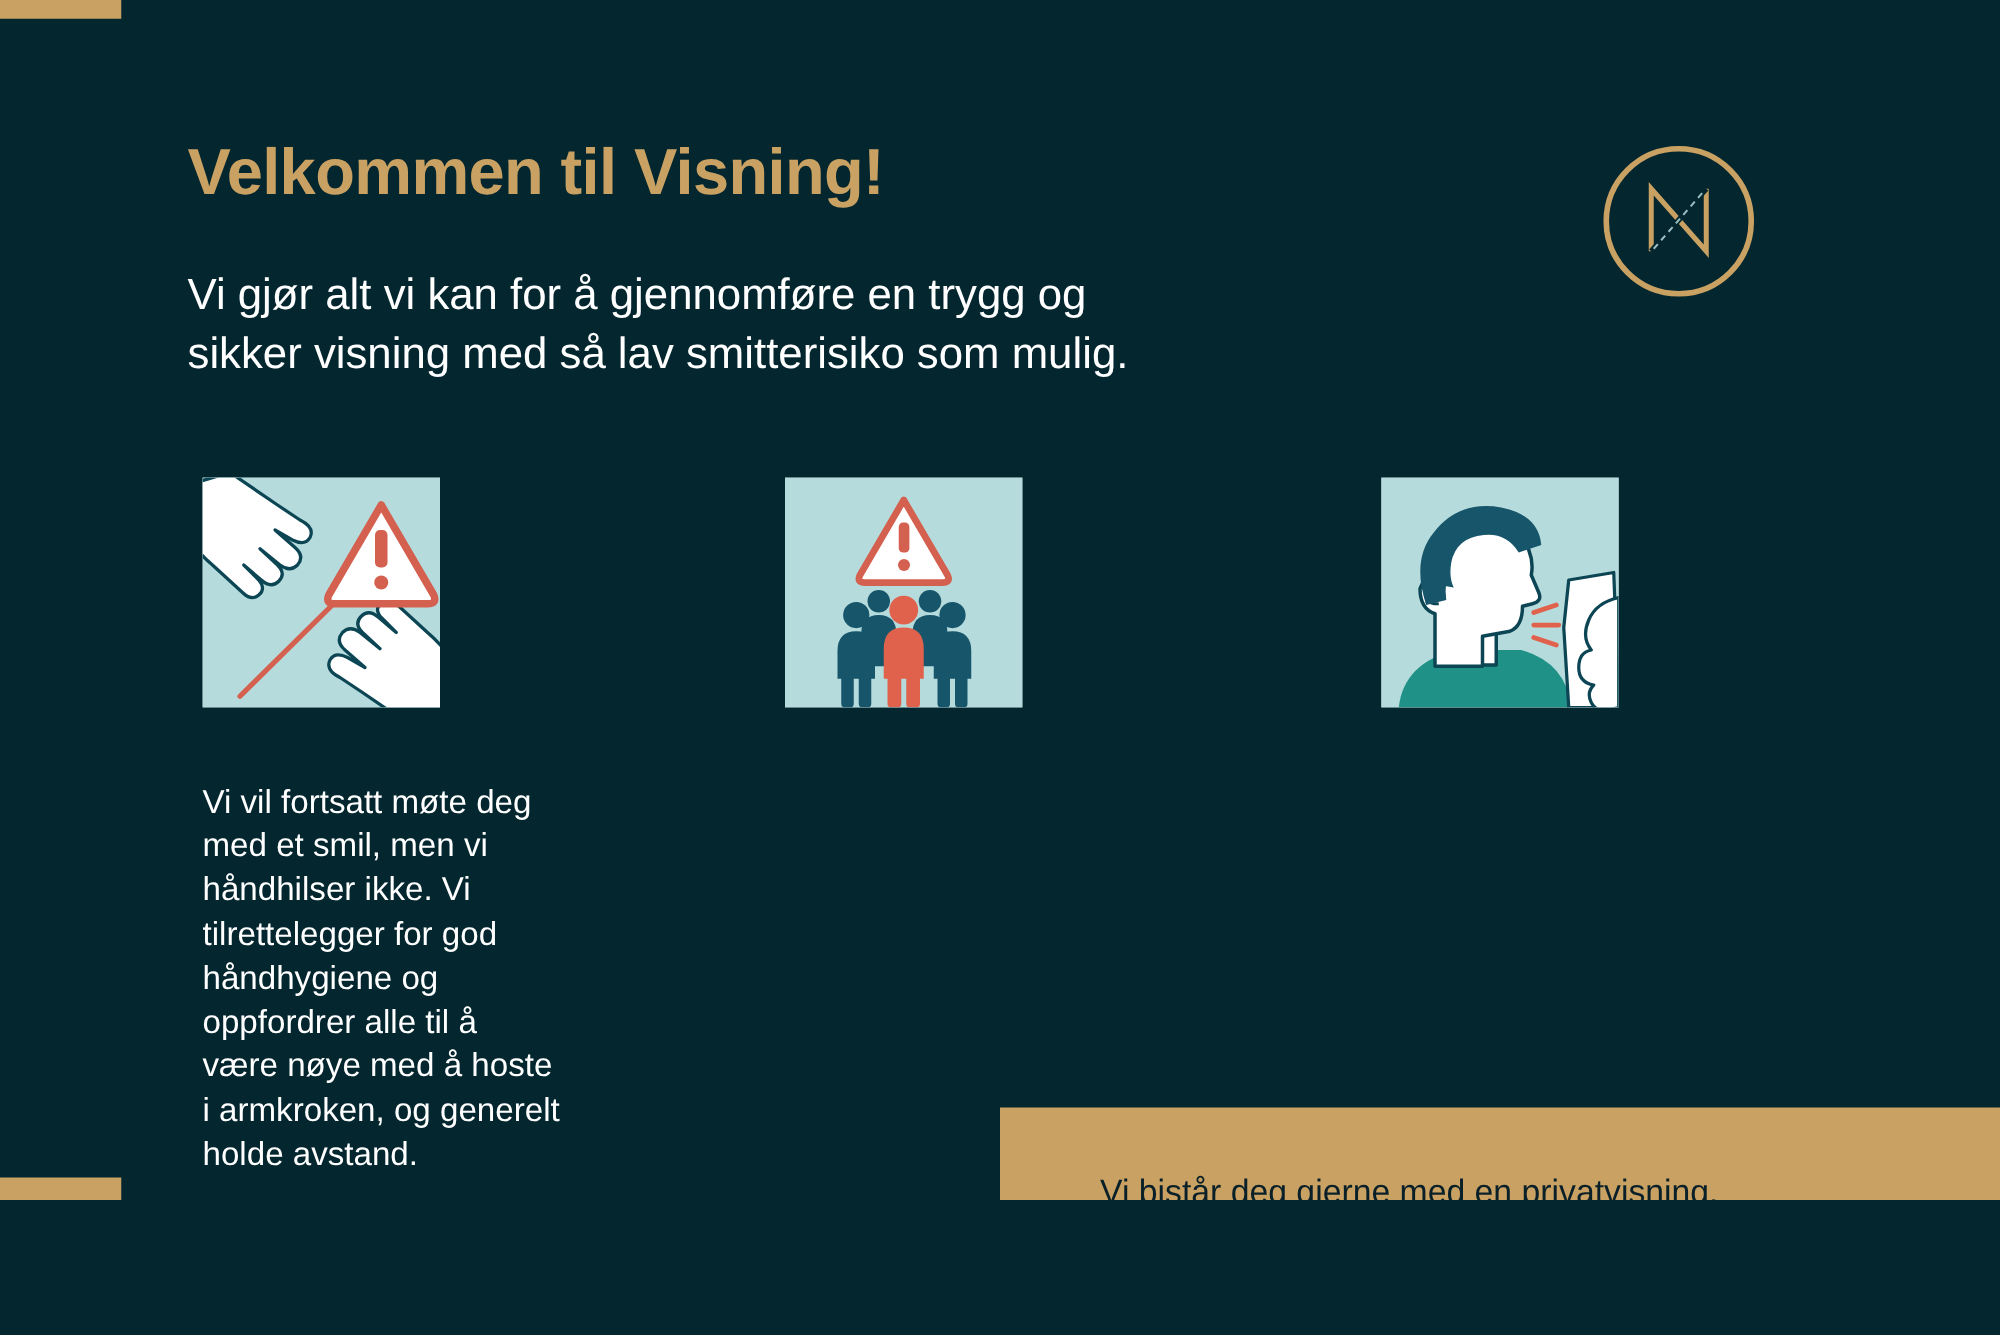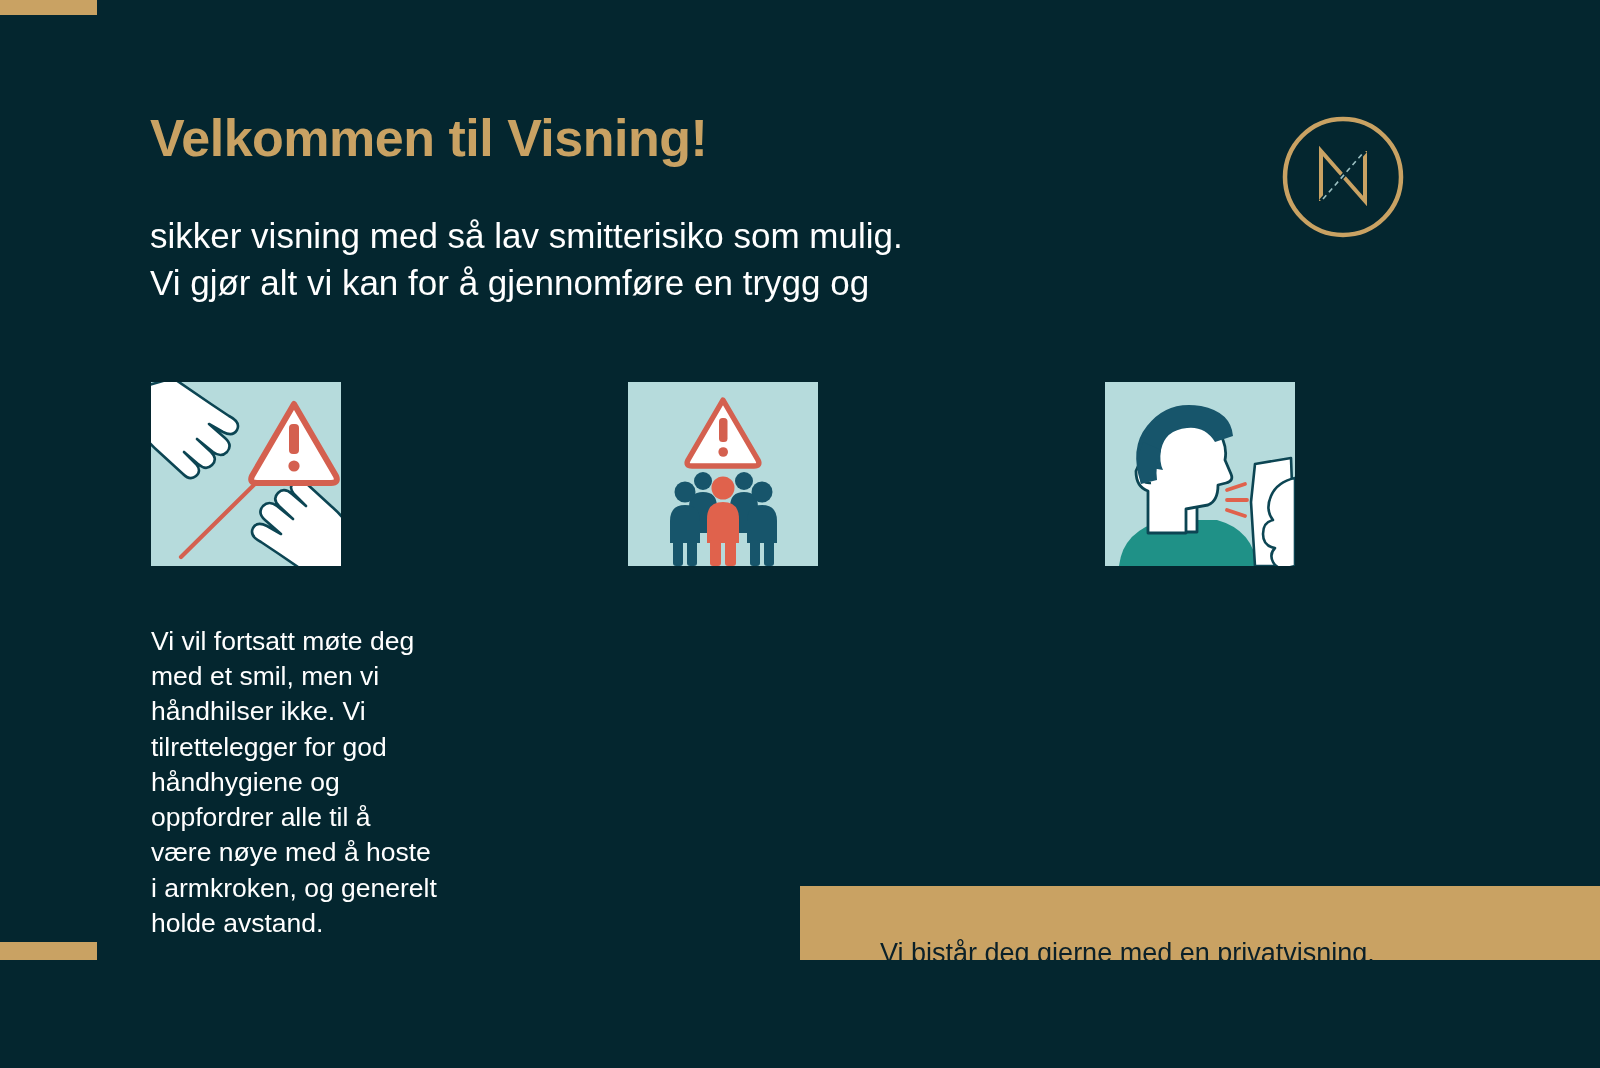--- a/index.html
+++ b/index.html
@@ -94,21 +94,21 @@
   .columns {
     position: absolute;
     left: 150px;
     top: 382px;
     width: 1310px;
   }
   .col {
     position: absolute;
     top: 0;
   }
-  .col-0 { left: 1px;    width: 380px; }
+  .col-0 { left: 12px;    width: 380px; }
   .col-1 { left: 478px;  width: 380px; }
   .col-2 { left: 955px;  width: 380px; }
 
   .icon-tile {
     width: 190px;
     height: 184px;
     background: #b6dbdc;
     overflow: hidden;
     position: relative;
     display: block;
@@ -146,22 +146,22 @@
 <body>
 
 <div class="poster">
 
   <div class="gold-mark-top"></div>
   <div class="gold-mark-bottom"></div>
 
   <h1 class="headline">Velkommen til Visning!</h1>
 
   <p class="subhead">
+    <span>Vi gjør alt vi kan for å gjennomføre en trygg og</span>
     <span>sikker visning med så lav smitterisiko som mulig.</span>
-    <span>Vi gjør alt vi kan for å gjennomføre en trygg og</span>
   </p>
 
   <div class="logo">
     <svg class="logo-mark" viewBox="0 0 124 124">
       <circle cx="62" cy="62" r="58" fill="none" stroke="#c9a263" stroke-width="4.5"></circle>
       <path d="M40 86 L40 36 L84 86 L84 36" fill="none" stroke="#c9a263" stroke-width="4" stroke-linejoin="miter" stroke-linecap="butt"></path>
       <line x1="40" y1="86" x2="84" y2="36" stroke="#04262f" stroke-width="4.5"></line>
       <line x1="42" y1="84" x2="82" y2="38" stroke="#b6dbdc" stroke-width="1.6" stroke-dasharray="5 4" opacity="0.85"></line>
     </svg>
   </div>

